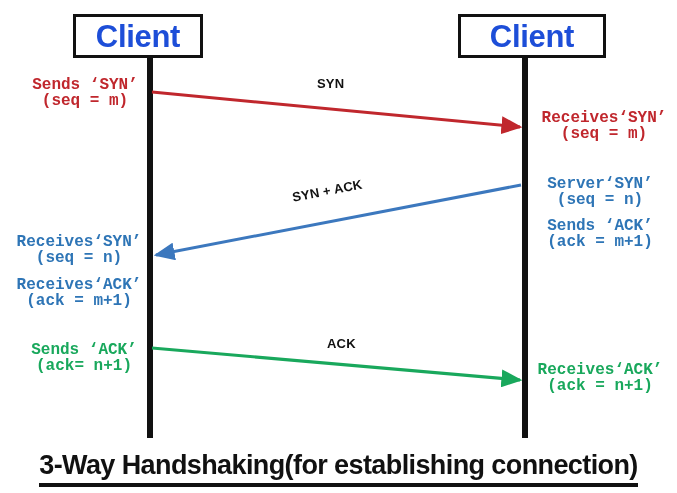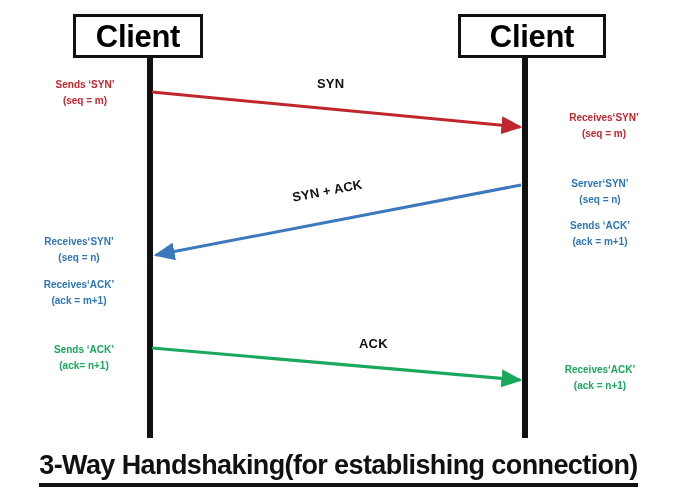--- a/index.html
+++ b/index.html
@@ -27,21 +27,21 @@
     border: 3px solid #111111;
     display: flex;
     align-items: center;
     justify-content: center;
   }
   .node-box .node-label {
     font-family: "Liberation Sans", sans-serif;
     font-weight: bold;
     font-size: 31px;
     line-height: 1;
-    color: #000000;
+    color: #1d4ed8;
     letter-spacing: -0.3px;
   }
   #node-client { left: 73px;  top: 14px; width: 130px; height: 44px; }
   #node-server { left: 458px; top: 14px; width: 148px; height: 44px; }
 
   
   .lifeline {
     position: absolute;
     width: 6px;
     background: #111111;
@@ -56,23 +56,23 @@
     position: absolute;
     left: 0; top: 0;
     width: 677px;
     height: 493px;
     pointer-events: none;
   }
 
   
   .msg-text {
     position: absolute;
-    font-family: Liberation Sans, sans-serif;
-    font-weight: bold;
-    font-size: 10px;
+    font-family: Liberation Mono, monospace;
+    font-weight: bold;
+    font-size: 16px;
     line-height: 16px;
     white-space: nowrap;
   }
   .msg-text .line { display: block; }
   .c-red   { color: #C0272D; }
   .c-blue  { color: #2E75B6; }
   .c-green { color: #19A85C; }
 
   
   .left-col  { text-align: center; }
@@ -142,21 +142,21 @@
 
     <line x1="521" y1="185" x2="156" y2="255" stroke="#3C78BE" stroke-width="3" marker-end="url(#head-blue)"></line>
 
     <line x1="152" y1="348" x2="520" y2="380" stroke="#19A85C" stroke-width="3" marker-end="url(#head-green)"></line>
   </svg>
 
   <div class="arrow-caption" style="left: 317px; top: 76px;">SYN</div>
 
   <div class="arrow-caption" style="left: 291px; top: 190px; transform: rotate(-10.8deg); transform-origin: left top;">SYN + ACK</div>
 
-  <div class="arrow-caption" style="left: 327px; top: 336px; margin-left: 32px;">ACK</div>
+  <div class="arrow-caption" style="left: 327px; top: 336px;">ACK</div>
 
   <div class="msg-text c-red left-col" style="left: 25px; top: 77px; width: 120px;">
     <span class="line">Sends ‘SYN’</span>
     <span class="line">(seq = m)</span>
   </div>
 
   <div class="msg-text c-red right-col" style="left: 540px; top: 110px; width: 128px;">
     <span class="line">Receives‘SYN’</span>
     <span class="line">(seq = m)</span>
   </div>

